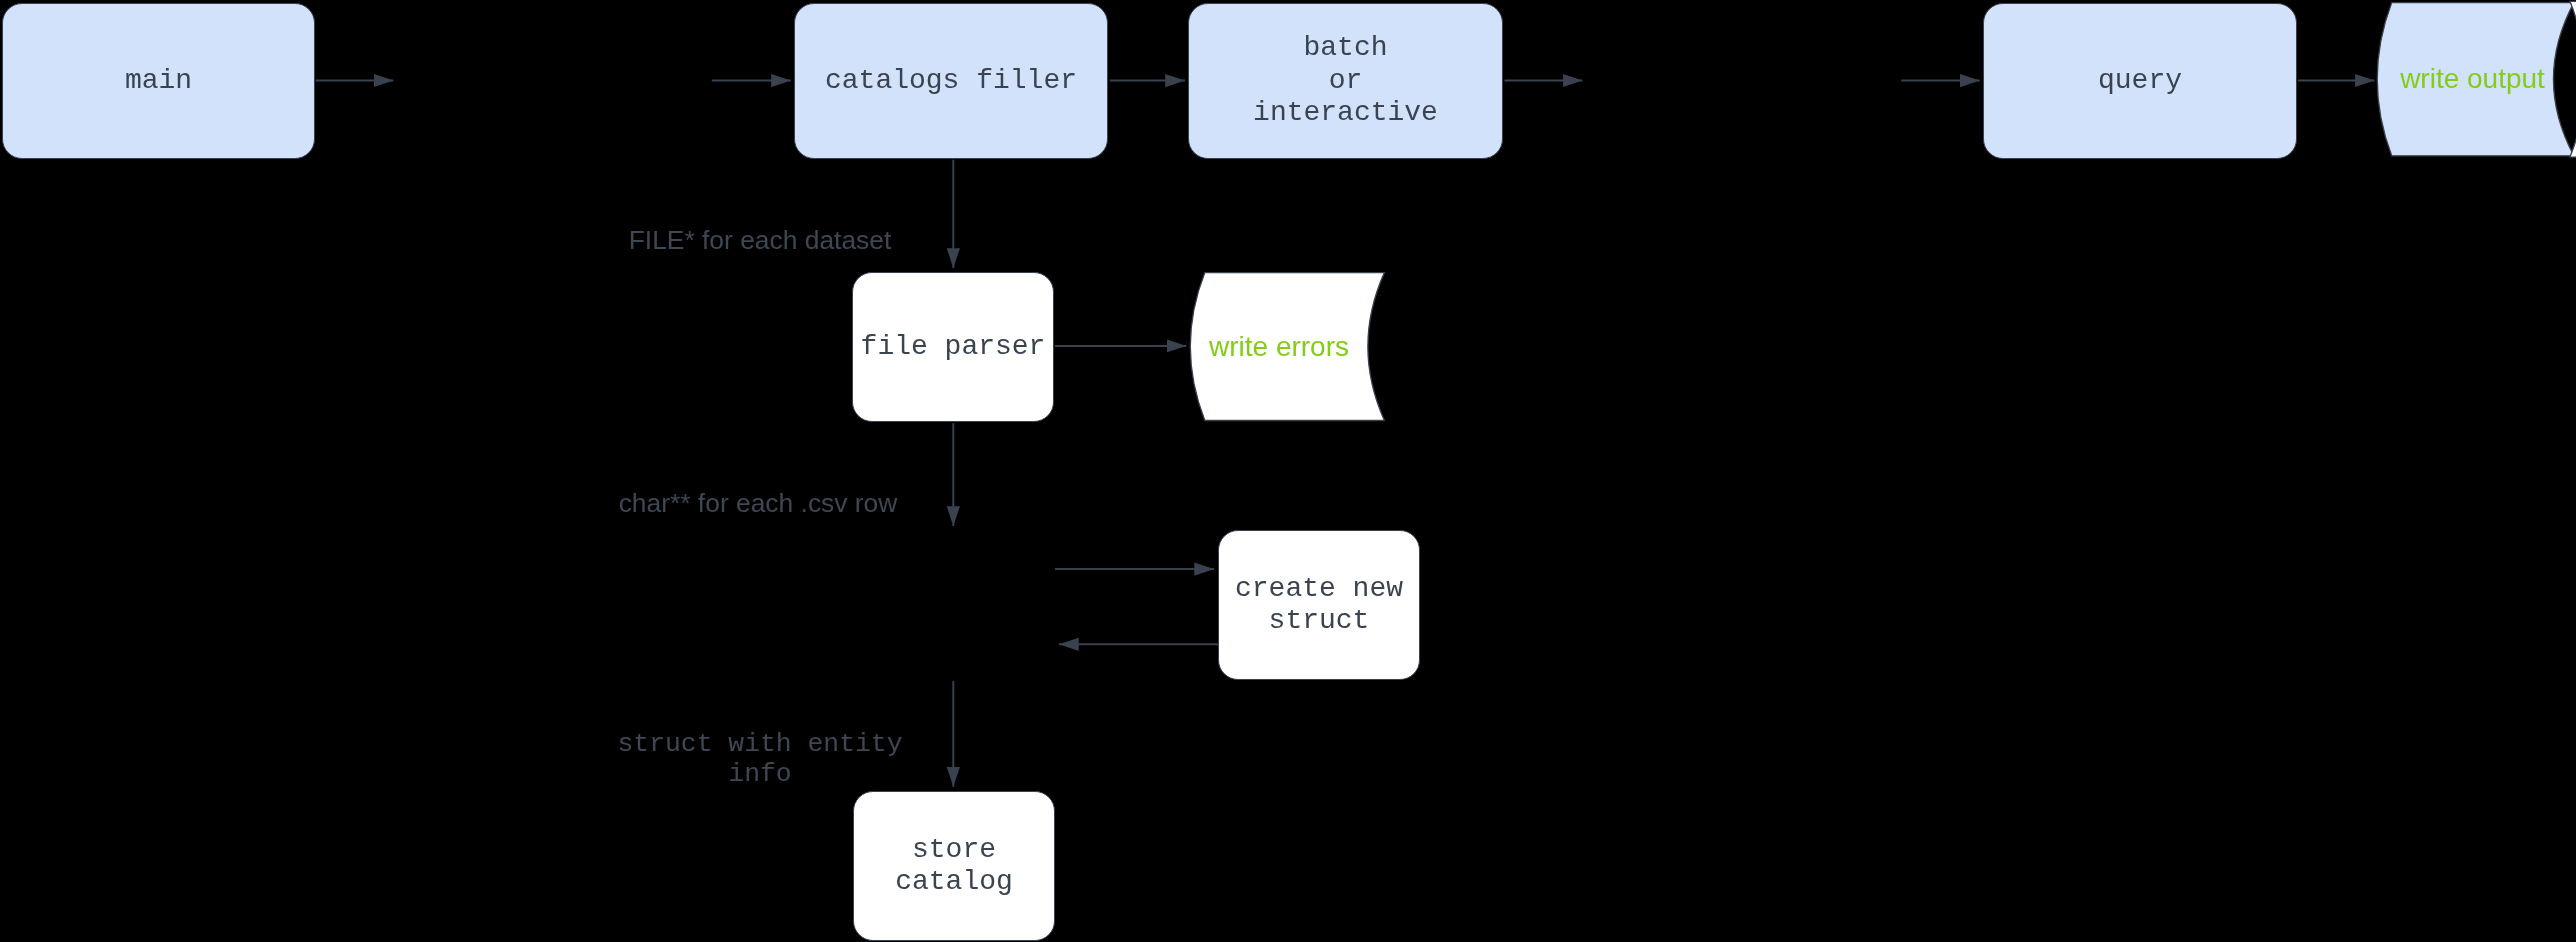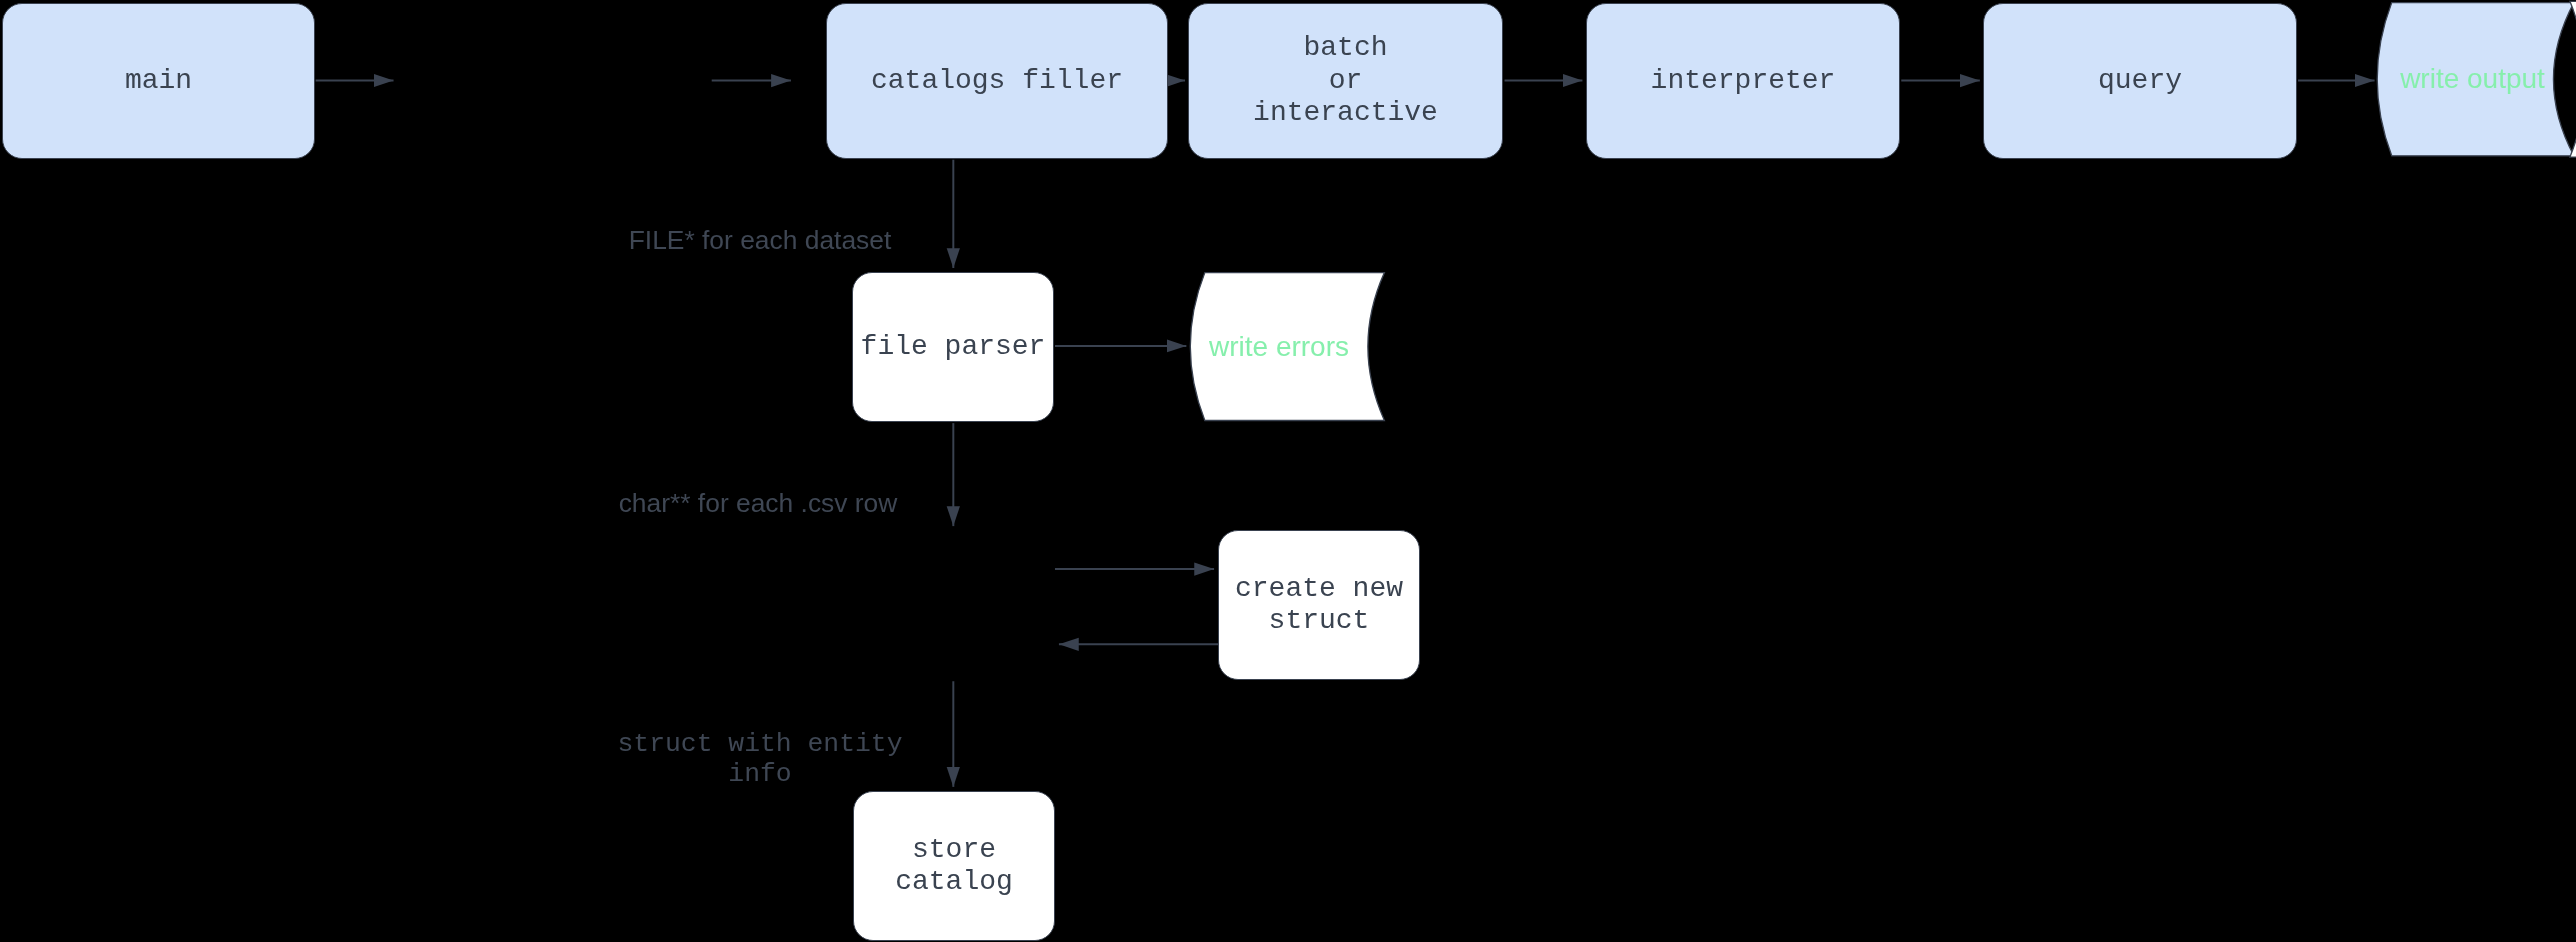--- a/index.html
+++ b/index.html
@@ -15,31 +15,31 @@
     position:absolute;box-sizing:border-box;
     border:1.3px solid #3a4250;border-radius:20px;
     display:flex;align-items:center;justify-content:center;
     text-align:center;white-space:pre-line;
     font-size:28px;line-height:1.15;color:#3a4350;font-family:Liberation Mono, monospace;
   }
   .blue{background:#d1e2fa;}
   .white{background:#ffffff;}
   .shape-label{
     position:absolute;display:flex;align-items:center;justify-content:center;
-    text-align:center;font-size:28px;line-height:1.15;color:#86efac;white-space:pre-line;
+    text-align:center;font-size:28px;line-height:1.15;color:#84cc16;white-space:pre-line;
   }
   .edge-label{
     position:absolute;display:flex;align-items:center;justify-content:center;
     text-align:center;font-size:26.4px;line-height:1.15;color:#3f4754;white-space:pre-line;margin-top:28px;
   }
 
   
   #n-main{left:2px;top:2.6px;width:313px;height:156px;}
   #n-catalogs-creator{left:397px;top:2.6px;width:313px;height:156px;}
-  #n-catalogs-filler{left:794px;top:2.6px;width:342px;height:156px;margin-left:32px;}
+  #n-catalogs-filler{left:794px;top:2.6px;width:314px;height:156px;}
   #n-batch-or-interactive{left:1188px;top:2.6px;width:315px;height:156px;}
   #n-interpreter{left:1586px;top:2.6px;width:314px;height:156px;}
   #n-query{left:1983px;top:2.6px;width:314px;height:156px;}
 
   
   #n-file-parser{left:852px;top:272px;width:202px;height:150px;}
   #n-values-parser{left:852px;top:530px;width:202px;height:150px;}
   #n-create-new-struct{left:1218px;top:530px;width:202px;height:150px;}
   #n-store-catalog{left:853px;top:791px;width:202px;height:150px;}
 
@@ -82,21 +82,20 @@
     <line x1="1598" y1="524" x2="1797" y2="524" stroke="#3a4250" stroke-width="3" marker-end="url(#ah)"></line>
     <line x1="1598" y1="862" x2="1839" y2="862" stroke="#3a4250" stroke-width="3" marker-end="url(#ah)"></line>
     <line x1="1845" y1="976" x2="1604" y2="976" stroke="#3a4250" stroke-width="3" marker-end="url(#ah)"></line>
   </svg>
 
   <div class="node blue" id="n-main">main</div>
   <div class="node blue" id="n-catalogs-filler">catalogs filler</div>
   <div class="node blue" id="n-batch-or-interactive">batch
 or
 interactive</div>
-  <div class="node blue" id="n-interpreter">interpreter</div>
   <div class="node blue" id="n-query">query</div>
 
   <div class="shape-label" id="l-write-output">write output</div>
   <div class="shape-label" id="l-write-errors">write errors</div>
 
   <div class="node white" id="n-file-parser">file parser</div>
   <div class="node white" id="n-create-new-struct">create new
 struct</div>
   <div class="node white" id="n-store-catalog">store catalog</div>
 

